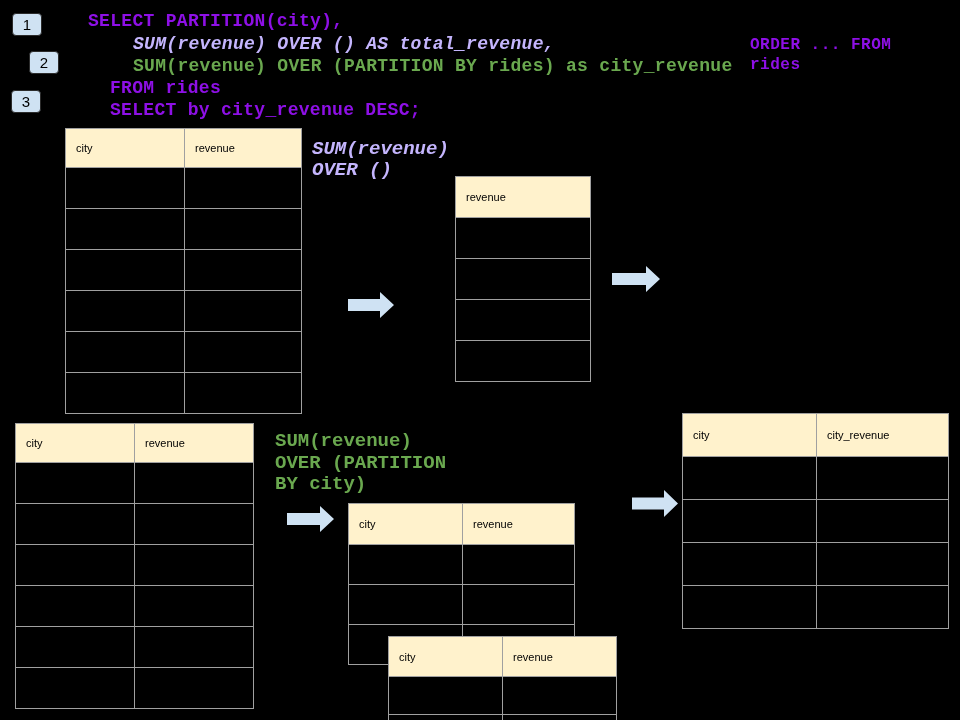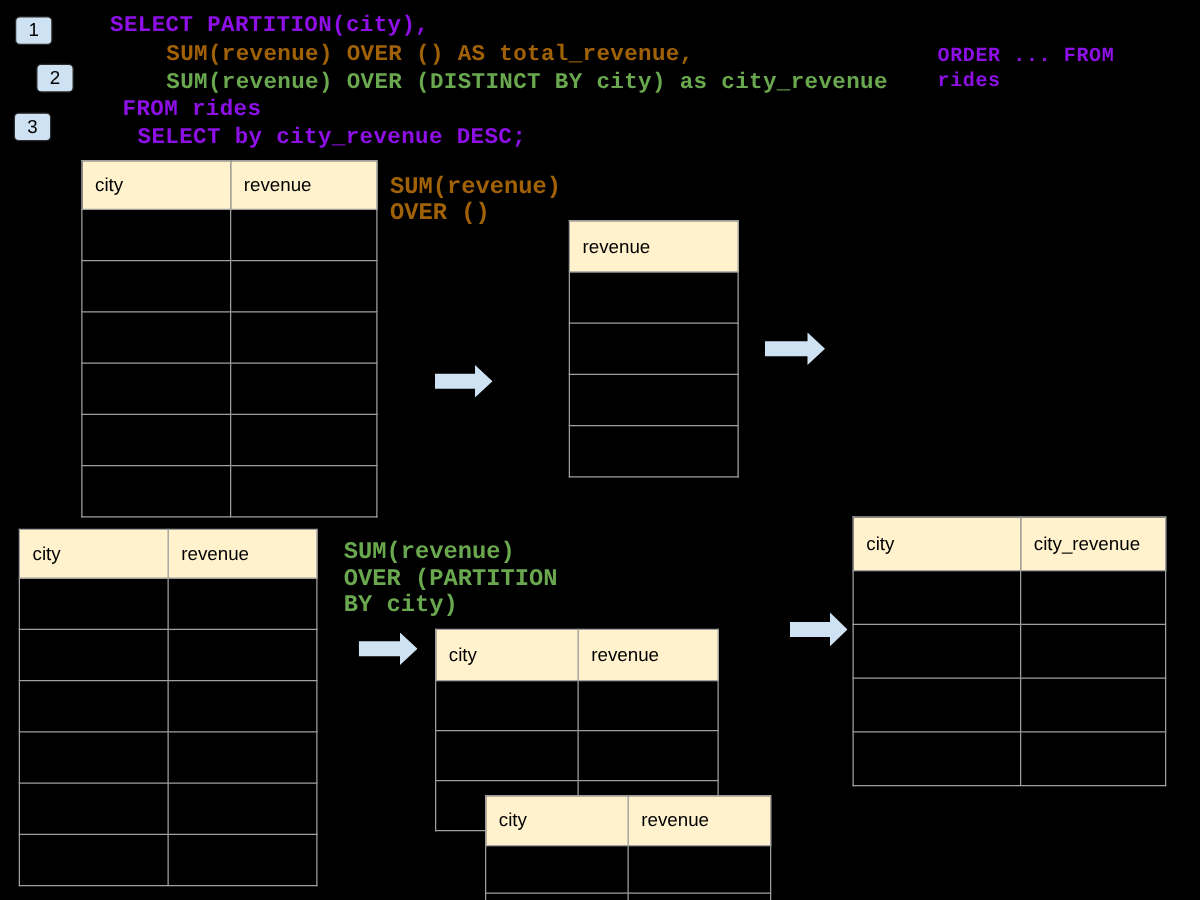--- a/index.html
+++ b/index.html
@@ -14,26 +14,26 @@
   
   .code-line {
     position:absolute;
     font-family:"Liberation Mono","DejaVu Sans Mono",monospace;
     font-weight:bold;
     font-size:18px;
     letter-spacing:0.3px;
     white-space:pre;
   }
   .purple { color:#8E10E6; }
-  .red    { color:#a16207; }
+  .red    { color:#c4b5fd;font-style:italic; }
   .green  { color:#6AA84F; }
   .cl1 { left:88px;  top:11px;  }
   .cl2 { left:133px; top:34px;  }
   .cl3 { left:133px; top:56px;  }
-  .cl4 { left:98px; top:78px;text-align:center;  }
+  .cl4 { left:110px; top:78px;text-align:center;  }
   .cl5 { left:110px; top:100px; }
 
   
   .anno {
     position:absolute;
     font-family:"Liberation Mono","DejaVu Sans Mono",monospace;
     font-weight:bold;
     white-space:pre-line;
   }
   .anno-select-from { left:750px; top:35px;  font-size:16px; line-height:20px; letter-spacing:0.5px; }
@@ -59,21 +59,21 @@
     position:absolute;
     border-collapse:collapse;
     table-layout:fixed;
     background:#000;
   }
   table.tbl th, table.tbl td { border:1px solid #A0A0A0; }
   table.tbl th {
     background:#FFF2CC;
     color:#000;
     font-weight:400;
-    font-size:15px;
+    font-size:11px;
     text-align:left;
     padding:0 0 0 10px;
     font-family:"Liberation Sans",sans-serif;
   }
   table.tbl td { background:#000; }
 
   .t-rides-top { left:65px; top:128px; }
   .t-rides-top .c1 { width:119px; } .t-rides-top .c2 { width:117px; }
   .t-rides-top th { height:39px; }  .t-rides-top td { height:41px; }
 
@@ -87,40 +87,40 @@
 
   .t-partition-input { left:348px; top:503px; }
   .t-partition-input .c1 { width:114px; } .t-partition-input .c2 { width:112px; }
   .t-partition-input th { height:41px; }  .t-partition-input td { height:40px; }
 
   .t-partition-overlay { left:388px; top:636px; z-index:2; }
   .t-partition-overlay .c1 { width:114px; } .t-partition-overlay .c2 { width:114px; }
   .t-partition-overlay th { height:40px; }  .t-partition-overlay td { height:38px; }
 
   .t-result { left:682px; top:413px; }
-  .t-result .c1 { width:134px; } .t-result .c2 { width:116px; }
+  .t-result .c1 { width:134px; } .t-result .c2 { width:132px; }
   .t-result th { height:43px; }  .t-result td { height:43px; }
 
   
   .arrow { position:absolute; }
   .arrow-1 { left:348px; top:292px; }
   .arrow-2 { left:612px; top:266px; }
   .arrow-3 { left:287px; top:506px; }
   .arrow-4 { left:632px; top:490px; }
 </style>
 </head>
 <body>
 
 <div class="badge badge-1">1</div>
 <div class="badge badge-2">2</div>
 <div class="badge badge-3">3</div>
 
 <div class="code-line purple cl1">SELECT PARTITION(city),</div>
 <div class="code-line red cl2">SUM(revenue) OVER () AS total_revenue,</div>
-<div class="code-line green cl3">SUM(revenue) OVER (DISTINCT BY city) as city_revenue</div>
+<div class="code-line green cl3">SUM(revenue) OVER (PARTITION BY rides) as city_revenue</div>
 <div class="code-line purple cl4">FROM rides</div>
 <div class="code-line purple cl5">SELECT by city_revenue DESC;</div>
 
 <div class="anno purple anno-select-from">ORDER ... FROM
 rides</div>
 <div class="anno red anno-total">SUM(revenue)
 OVER ()</div>
 <div class="anno green anno-partition">SUM(revenue)
 OVER (PARTITION
 BY city)</div>

